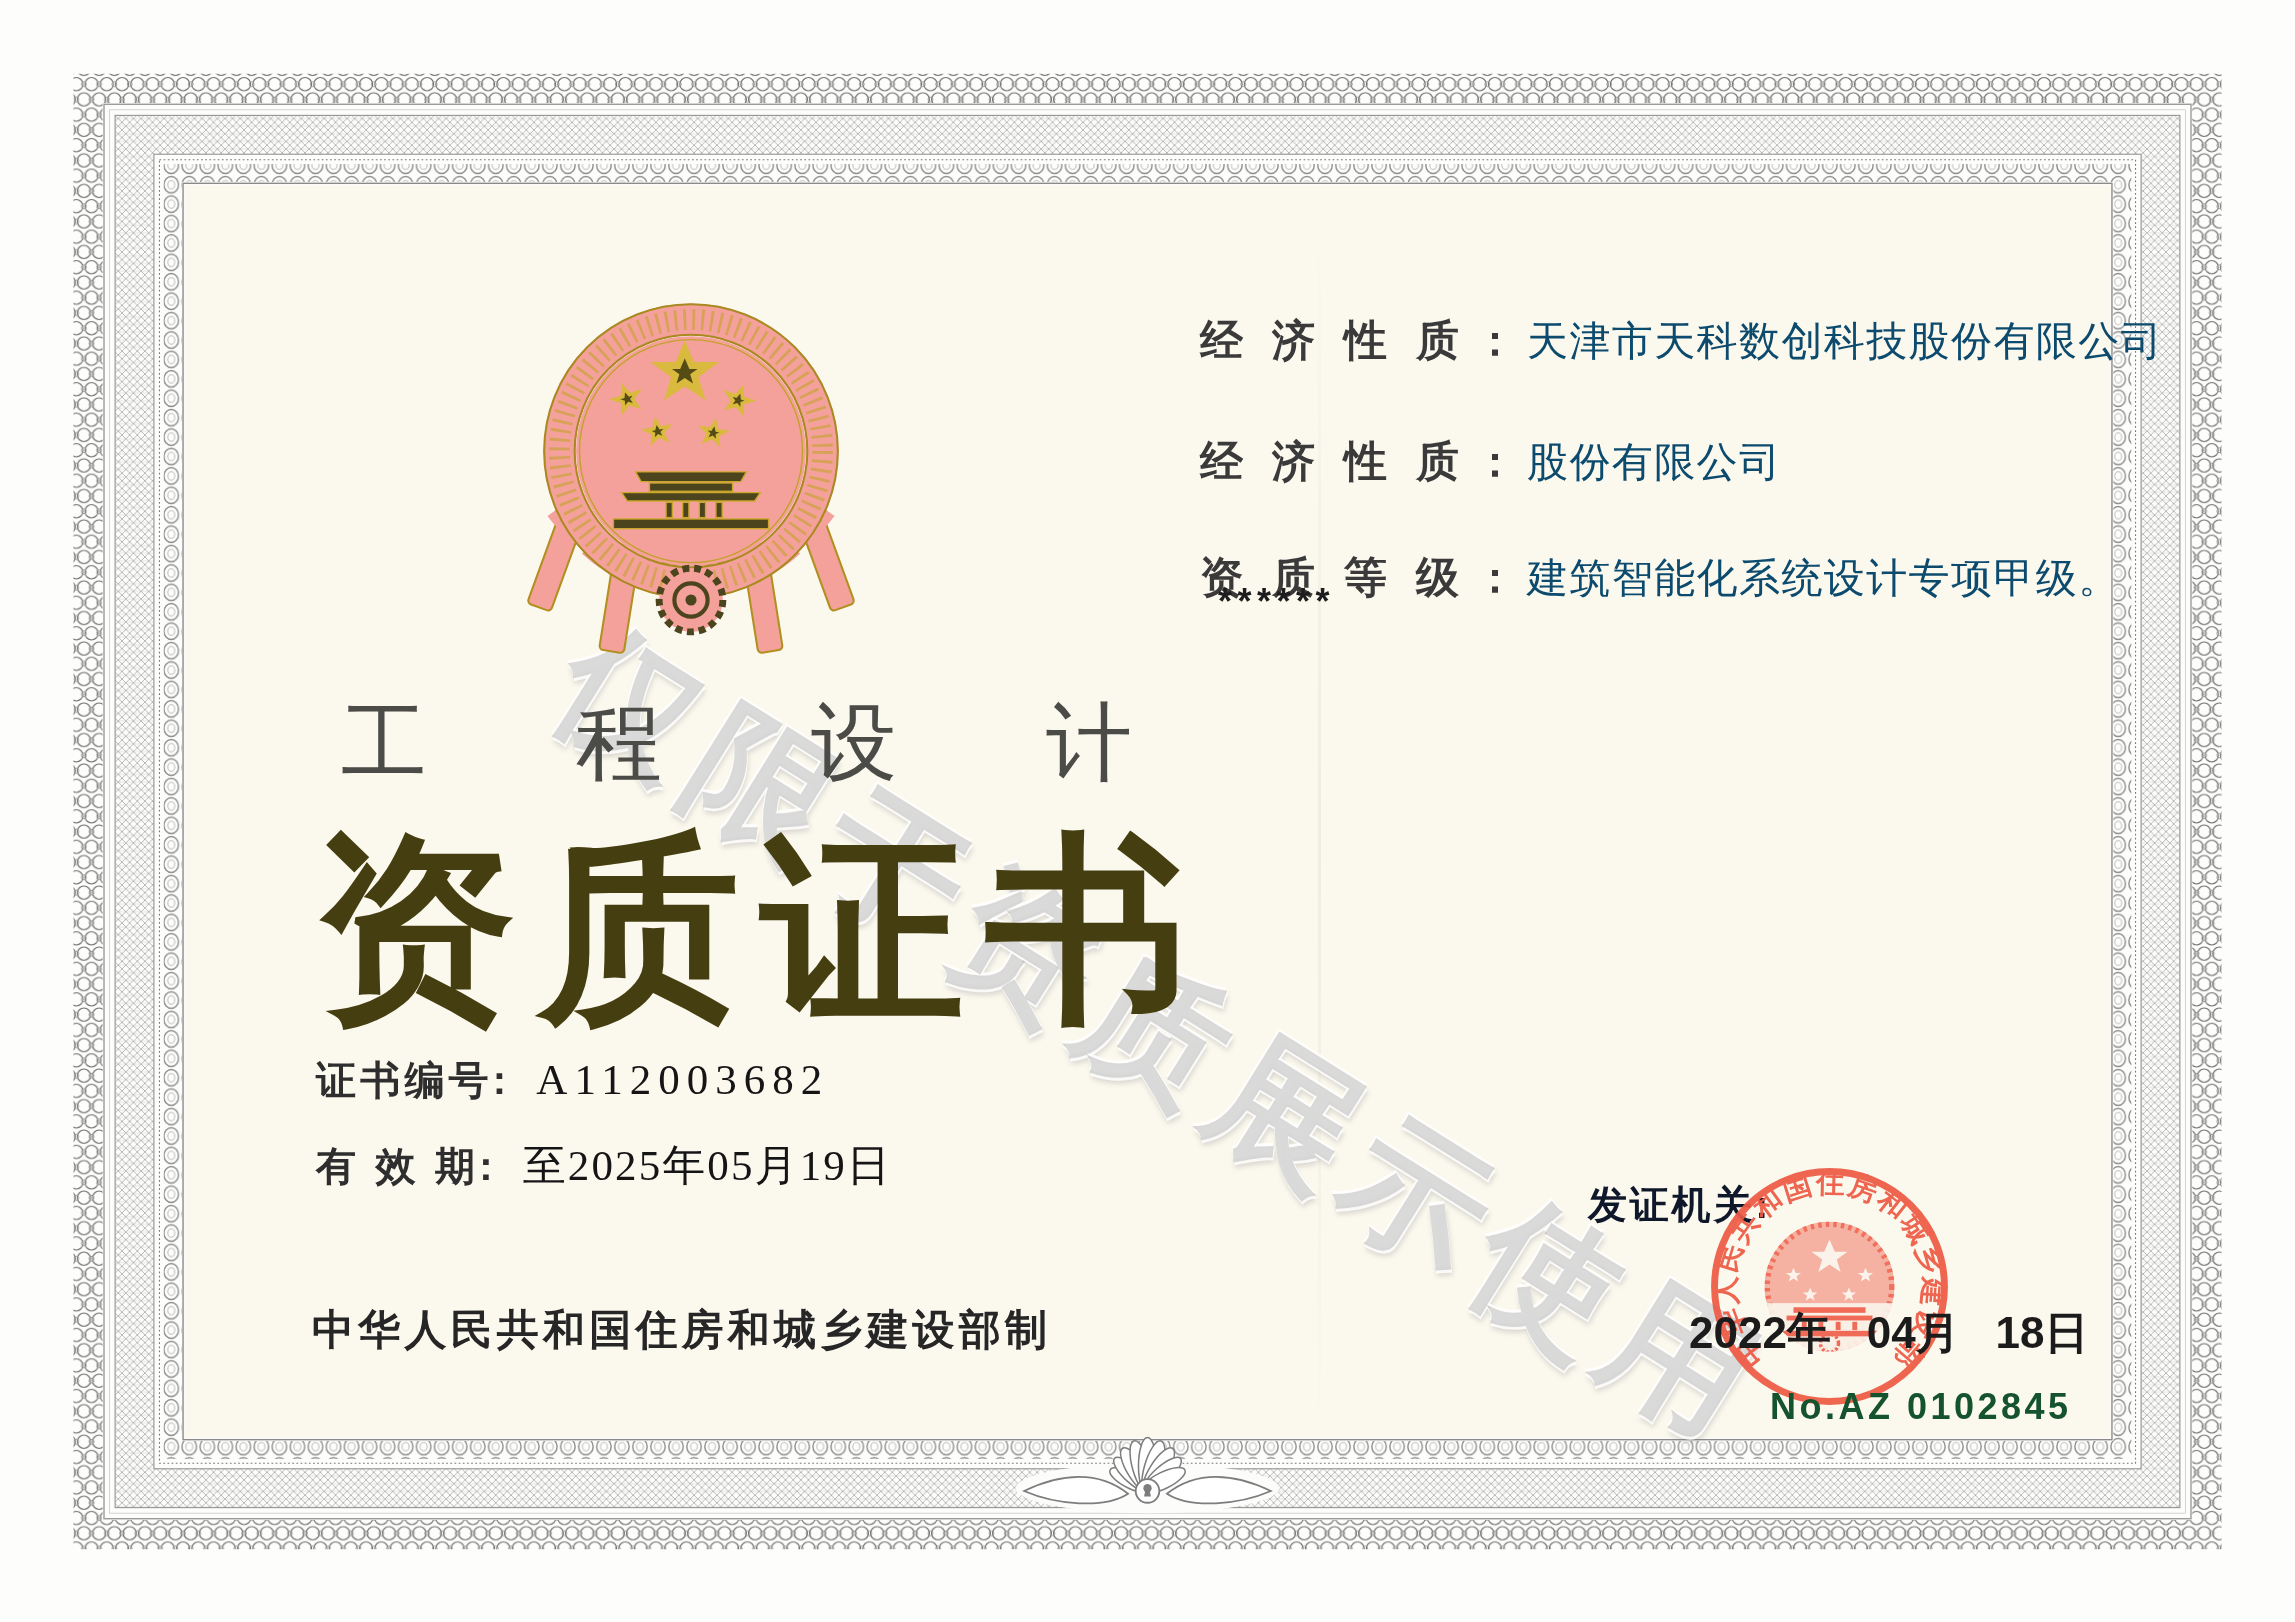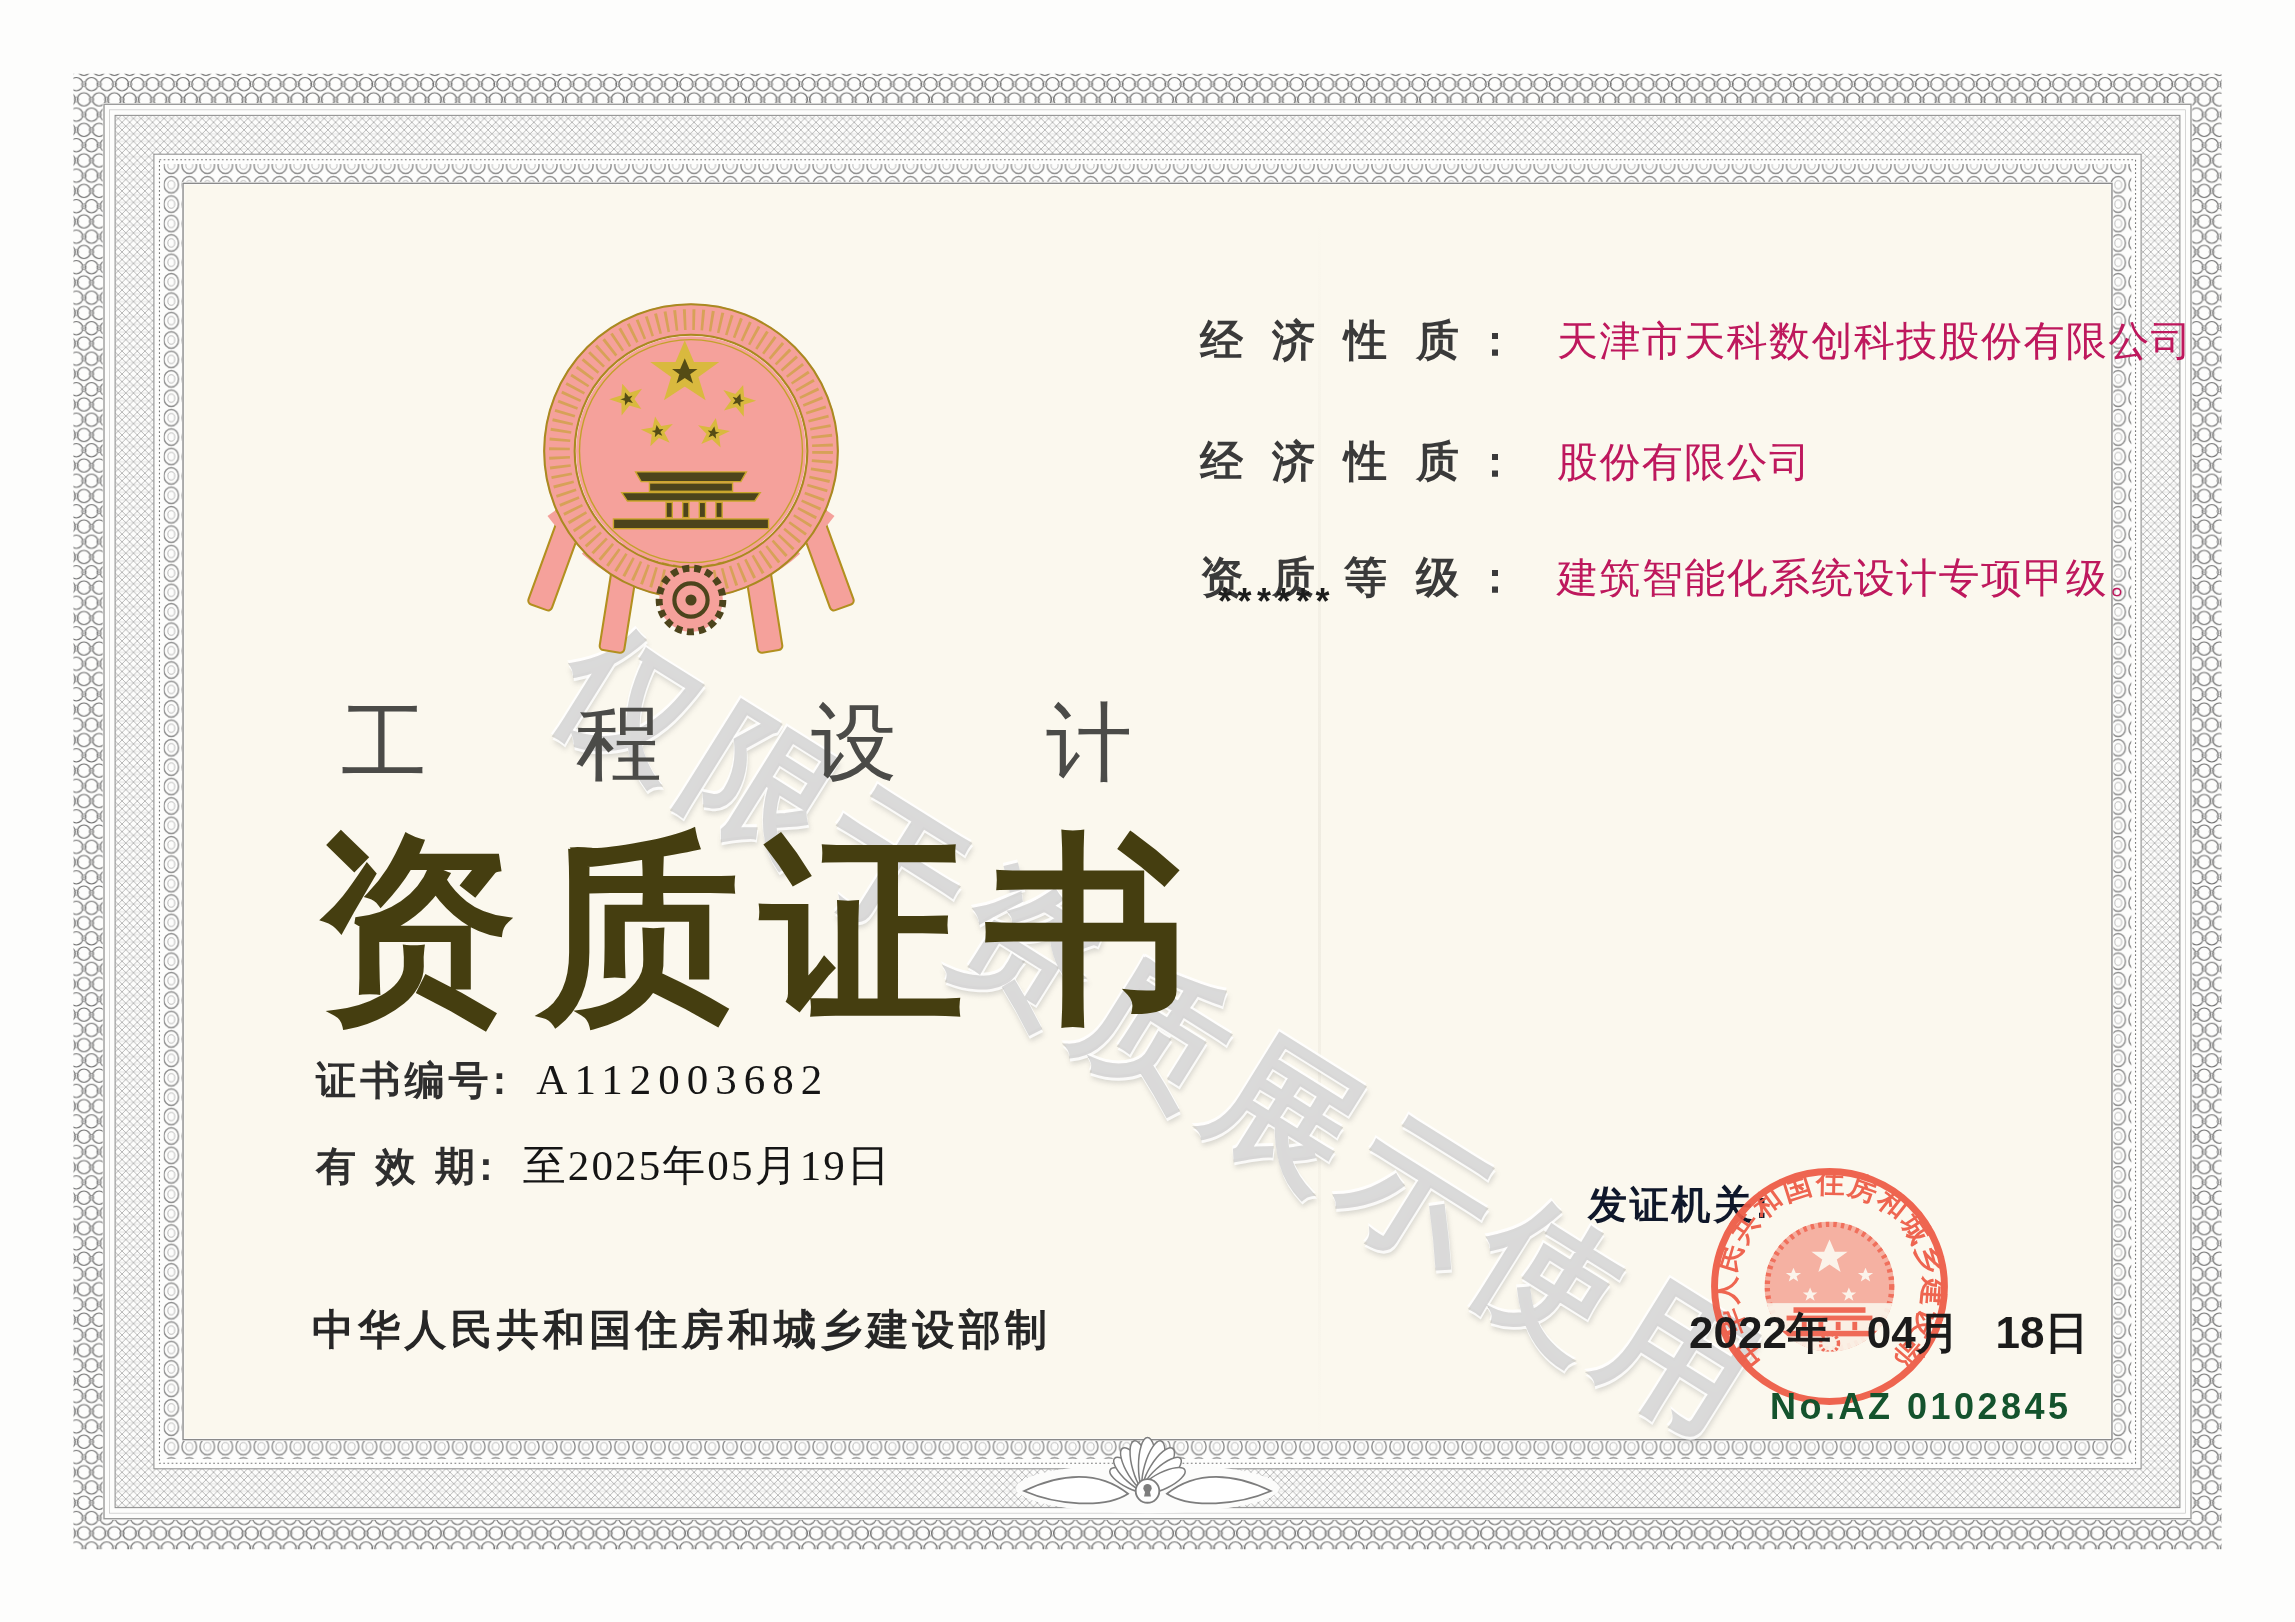--- a/index.html
+++ b/index.html
@@ -3,21 +3,21 @@
 <meta charset="utf-8">
 <style>
   html,body{margin:0;padding:0;background:#e9e9e9;}
   .stage{position:relative;width:2295px;height:1623px;background:#fdfdfc;overflow:hidden;
          font-family:"Liberation Sans",sans-serif;}
   .abs{position:absolute;}
   .field-row{position:absolute;left:1200px;white-space:nowrap;z-index:6;}
   .f-label{font-size:43px;font-weight:bold;letter-spacing:29px;color:#3a3a3a;
            font-family:"Liberation Sans",sans-serif;}
   .f-colon{font-size:42px;font-weight:bold;color:#3a3a3a;margin-left:-14px;margin-right:11px;}
-  .f-value{font-size:41px;font-family:"Liberation Serif",serif;color:#be185d;letter-spacing:1.4px;margin-left:30px;}
+  .f-value{font-size:41px;font-family:"Liberation Serif",serif;color:#0c4a6e;letter-spacing:1.4px;}
   .masked{position:absolute;left:1218px;top:581px;font-size:36px;font-weight:bold;
           letter-spacing:5.5px;color:#1d1d1d;z-index:6;}
   .title-small{position:absolute;left:341px;top:685px;font-size:86px;font-weight:normal;
                letter-spacing:149px;color:#4b4b48;white-space:nowrap;z-index:6;}
   .title-large{position:absolute;left:313px;top:796px;font-size:203px;font-weight:bold;
                letter-spacing:21px;color:#453e10;white-space:nowrap;z-index:6;
                font-family:"Liberation Serif",serif;}
   .certno-row,.valid-row{position:absolute;left:316px;white-space:nowrap;z-index:6;text-align:center;}
   .ln-label{font-size:40px;font-weight:bold;color:#2e2e2e;letter-spacing:4.2px;
             font-family:"Liberation Sans",sans-serif;}

